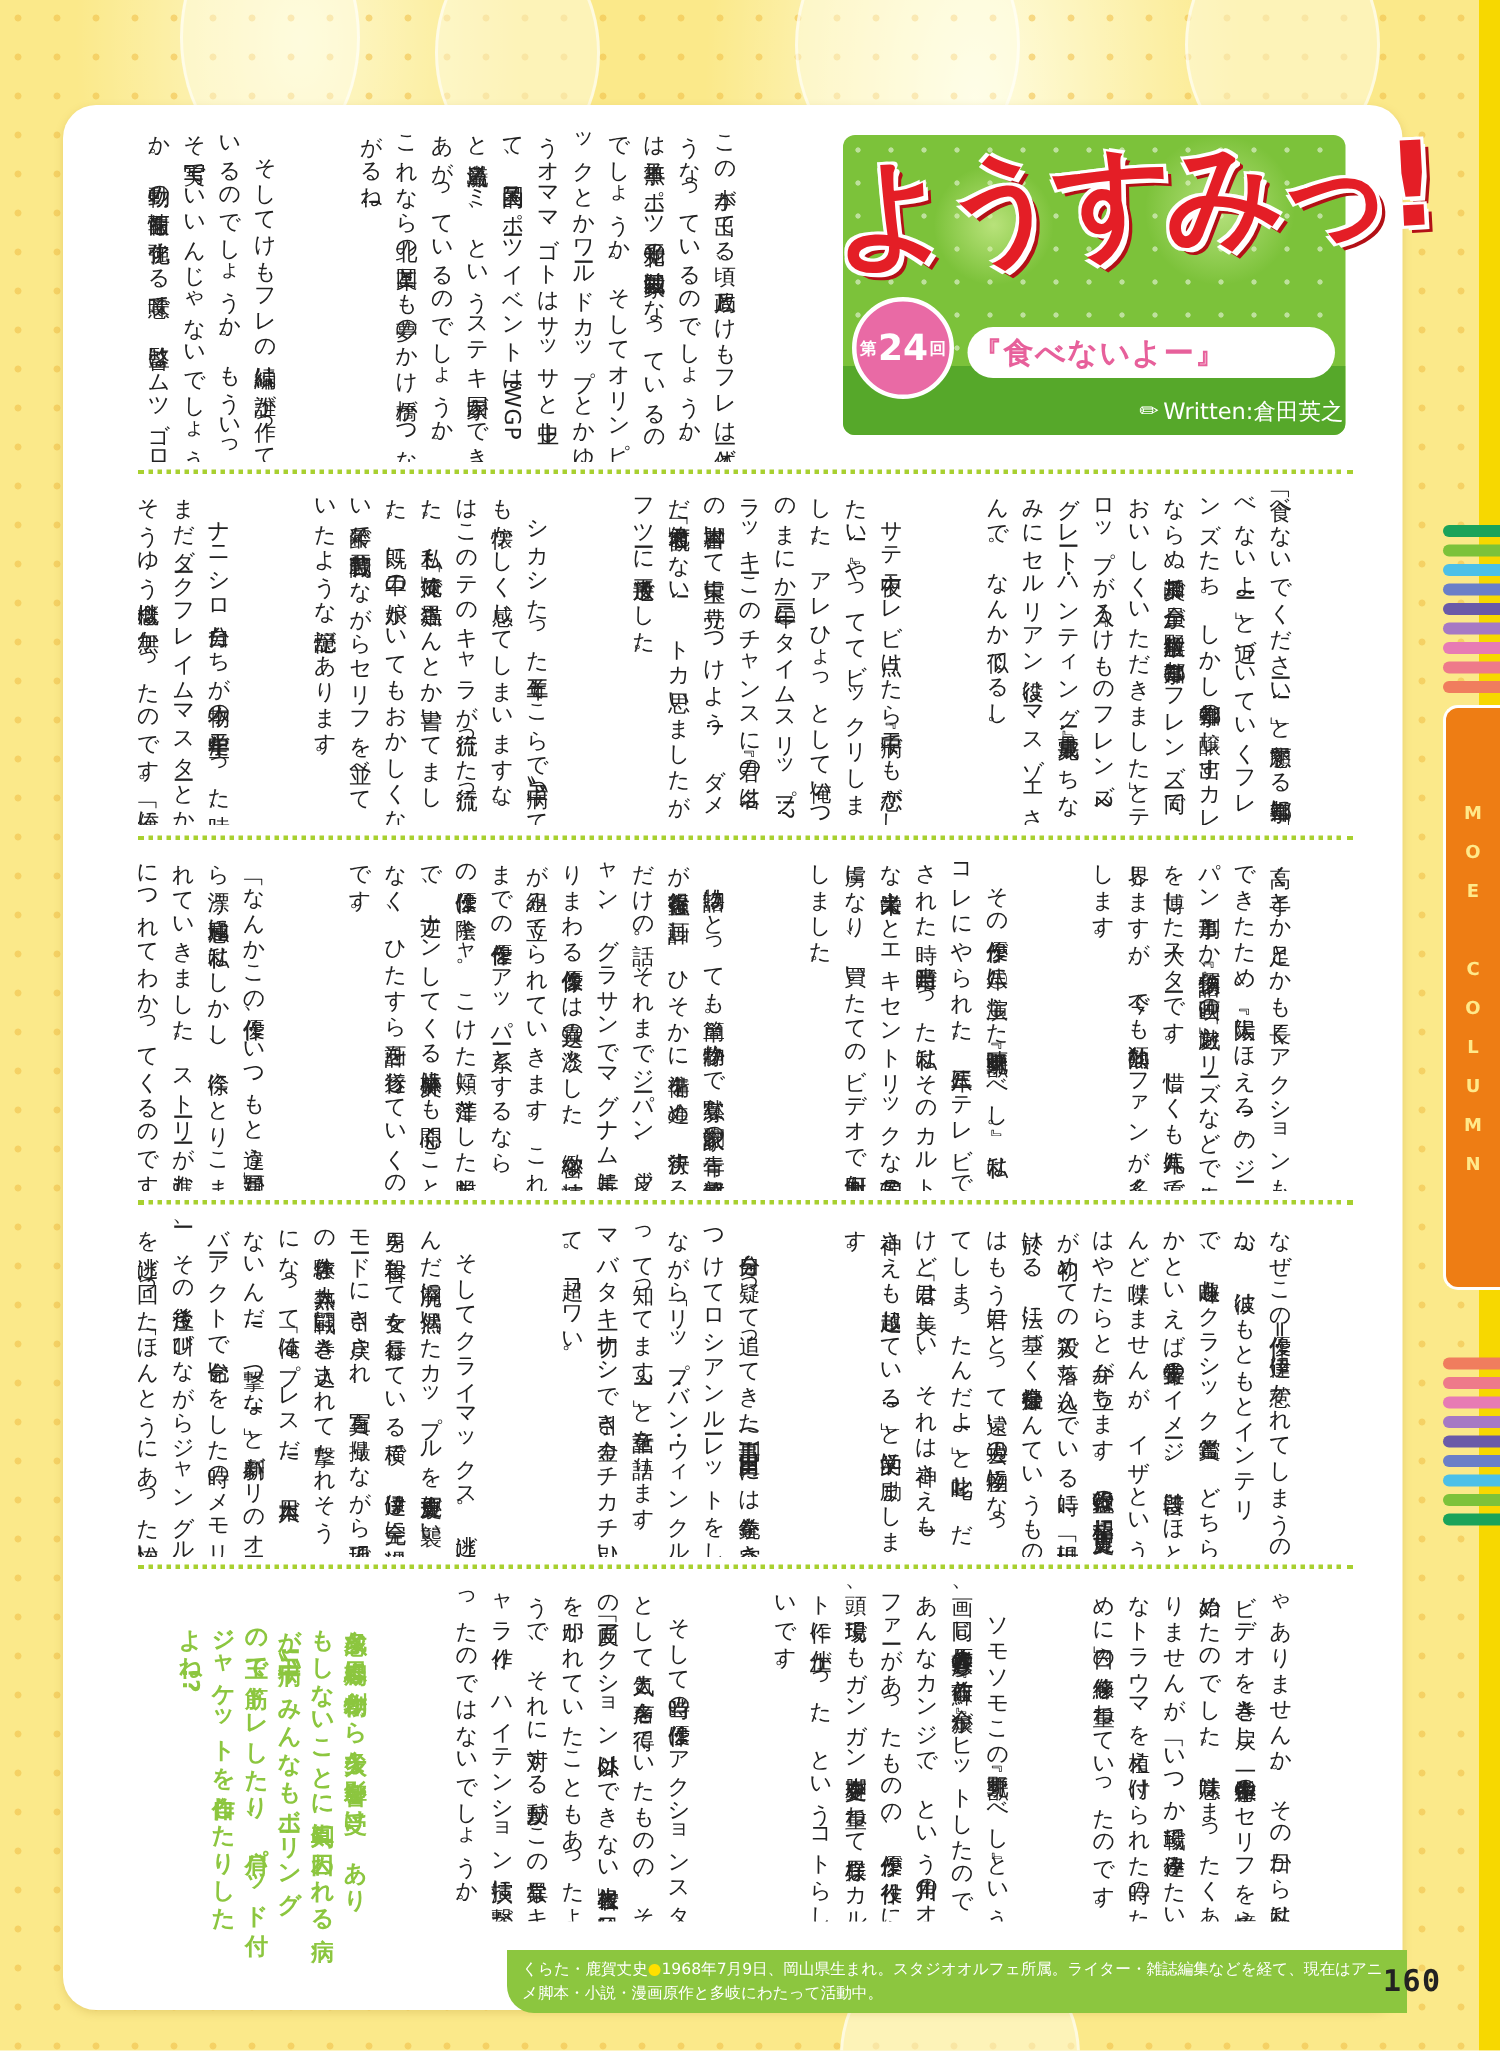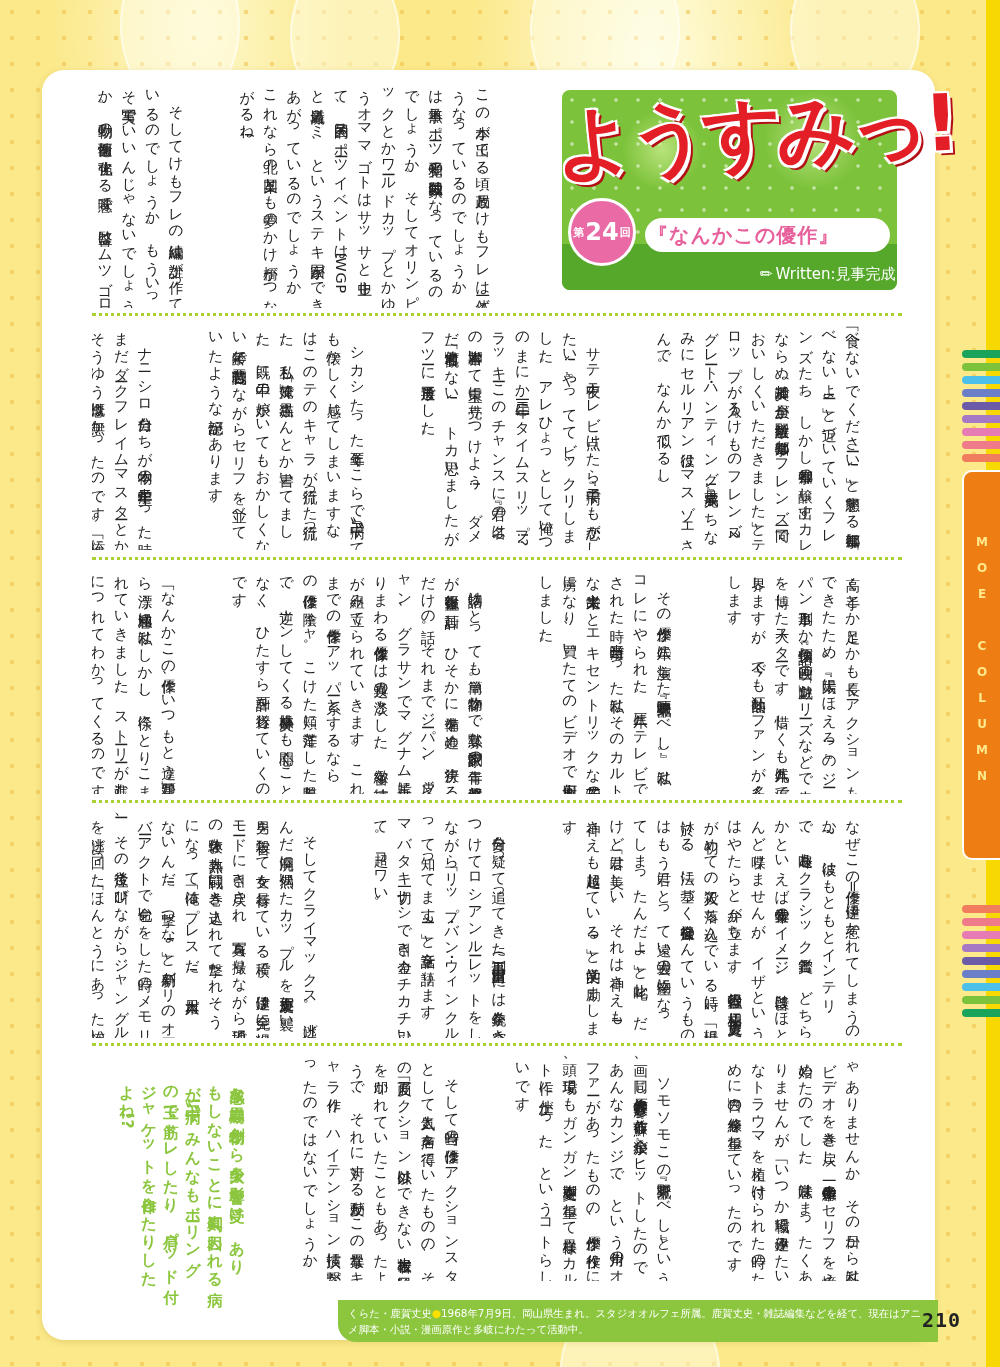--- a/index.html
+++ b/index.html
@@ -135,23 +135,23 @@
   <div class="pattern"></div>
   <div class="darkband"></div>
 </div>
 <div class="logo">ようすみっ!</div>
 <div class="ep-pill"></div>
 <div class="ep-badge">
   <span>第</span>
     <span class="num">24</span>
     <span>回</span>
 </div>
-<div class="ep-title">『なんかこの優作』</div>
+<div class="ep-title">『食べないよー』</div>
 <div class="writer">
-  <span class="pen">✎</span><span>Written:見事完成</span>
+  <span class="pen">✎</span><span>Written:倉田英之</span>
 </div>
 
 <div class="dotted" style="left:92px;top:313px;width:810px;"></div>
 <div class="dotted" style="left:92px;top:557px;width:810px;"></div>
 <div class="dotted" style="left:92px;top:800px;width:810px;"></div>
 <div class="dotted" style="left:92px;top:1043px;width:810px;"></div>
 
 <div class="vcol" style="left:92px;top:80px;width:450px;height:228px;">
   <span class="p">この本が出てる頃、政局とけもフレは一体どうなっているのでしょうか。日本は無事スポーツ平和党の独裁国家になっているのでしょうか。そしてオリンピックとかワールドカップとかゆうオママゴトはサッサと中止して、国民的スポーツイベントはIWGPと巌流島ノミ、というステキ国家ができあがっているのでしょうか。これなら北の某国とも夢のかけ橋がつながるね!</span>
   <span class="p">そしてけもフレの続編は誰が作っているのでしょうか。もういっそ実写でいいんじゃないでしょうか。動物の情報面を強化する意味で、監督はムツゴロウさんがいいと思います。クロサワばりの完璧な画作りを目指して、サーバルちゃん(本物)をどんどん川に放り込みます。かばんちゃん役には都議会でミゴトなカバン捌きを全国に披露した猪瀬前々都知事トカどうでしょうか。他のフレンズは全部本物で。借入金を手に</span>
@@ -184,23 +184,23 @@
   <span class="p">ゃありませんか。その日から私はビデオを巻き戻し、一生懸命作中のセリフを憶え始めたのでした。意味はまったくありませんが、「いつか戦場で伊達みたいなトラウマを植え付けられた時のために」日々の修練を重ねていったのです。</span>
   <span class="p">ソモソモこの『野獣死すべし』という映画、同じ原作者大藪春彦の前作『蘇る金狼』がヒットしたのであんなカンジで、という角川のオファーがあったものの、優作が役作りに没頭、現場でもガンガン脚本変更を重ねて異様なカルト作に仕上がった、というコトらしいです。</span>
   <span class="p">そして当時の優作はアクションスターとして人気と名声を得ていたものの、その反面「アクション以外はできない大根役者」と陰口を叩かれていたこともあったようで、それに対する反動がこの異常なキャラ作り、ハイテンション演技に繋がったのではないでしょうか。</span>
   
   
 </div>
 
 <div class="callout">多感な思春期に創作物から多大な影響を受け、ありもしないことに真剣に囚われる病が〝中二病〟!　みんなもボーリングの玉で筋トレしたり、肩パッド付ジャケットを自作したりしたよね!?</div>
 
 <div class="bio">
-  <span>くらた・鹿賀丈史</span><span class="dot">●</span><span>1968年7月9日、岡山県生まれ。スタジオオルフェ所属。鹿賀丈史・雑誌編集などを経て、現在はアニメ脚本・小説・漫画原作と多岐にわたって活動中。</span>
-</div>
-<div class="page-num">210</div>
+  <span>くらた・鹿賀丈史</span><span class="dot">●</span><span>1968年7月9日、岡山県生まれ。スタジオオルフェ所属。ライター・雑誌編集などを経て、現在はアニメ脚本・小説・漫画原作と多岐にわたって活動中。</span>
+</div>
+<div class="page-num">160</div>
 
 <div id="bars-top">
     <div class="bar" style="top: 350px; background: rgb(26, 163, 90);"></div>
     <div class="bar" style="top: 363px; background: rgb(124, 194, 58);"></div>
     <div class="bar" style="top: 376px; background: rgb(76, 192, 232);"></div>
     <div class="bar" style="top: 389px; background: rgb(106, 127, 200);"></div>
     <div class="bar" style="top: 402px; background: rgb(106, 90, 168);"></div>
     <div class="bar" style="top: 415px; background: rgb(166, 121, 196);"></div>
     <div class="bar" style="top: 428px; background: rgb(231, 123, 180);"></div>
     <div class="bar" style="top: 441px; background: rgb(238, 122, 138);"></div>

